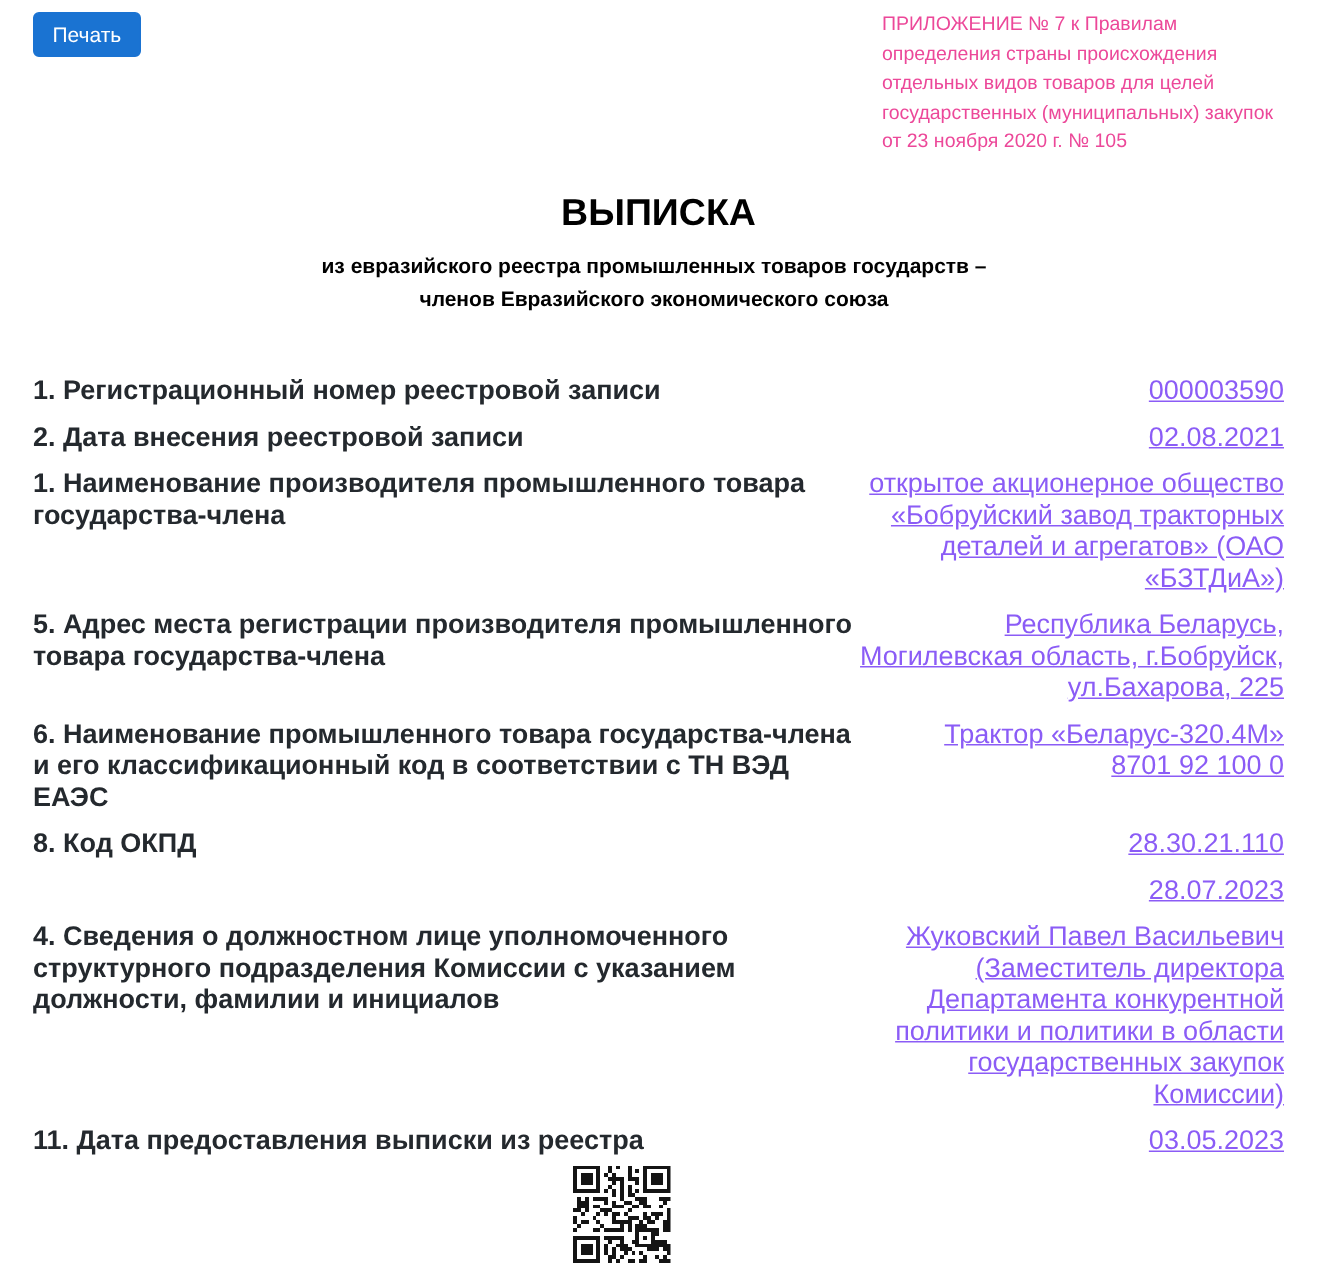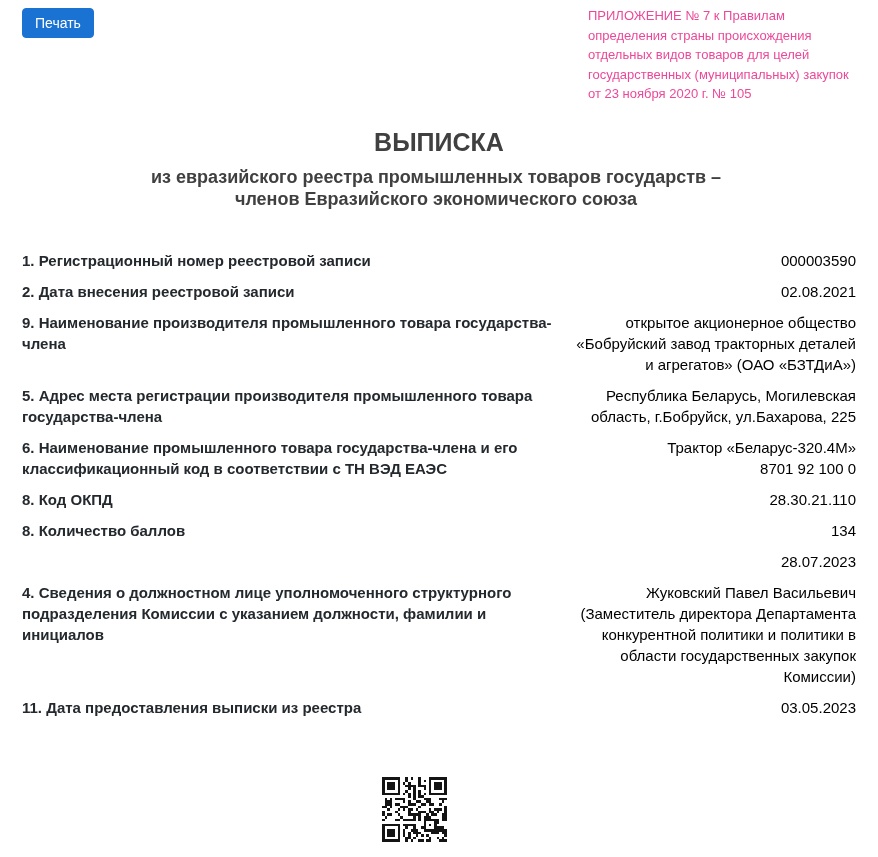--- a/index.html
+++ b/index.html
@@ -39,57 +39,58 @@
     line-height: 19.5px;
     color: #ec4899;
     white-space: pre-line;
   }
   .title-block {
     position: absolute;
     top: 128px;
     left: 0;
     width: 878px;
     text-align: center;
-    color: #404040;
+    color: #000000;
   }
   .title-main {
     font-size: 25px;
     font-weight: bold;
     margin: 0;
   }
   .title-sub {
-    font-size: 18px;
+    font-size: 14px;
     font-weight: bold;
     line-height: 22px;
     margin: 9px 6px 0 0;
     white-space: pre-line;
   }
   .fields {
     position: absolute;
     top: 250px;
     left: 22px;
     width: 834px;
   }
   .field-row {
     display: flex;
     justify-content: space-between;
     margin-bottom: 10px;
-    font-size: 15px;
+    font-size: 18px;
     line-height: 21px;
   }
   .field-label {
     width: 548px;
     font-weight: bold;
     color: #24292e;
   }
   .field-value {
     flex: 1;
     text-align: right;
-    color: #000000;
+    color: #8b5cf6;
     white-space: pre-line;
+    text-decoration: underline;
   }
   .qr {
     position: absolute;
     left: 382px;
     top: 777px;
     width: 65px;
     height: 65px;
   }
   .qr svg { display: block; }
 </style>
@@ -114,44 +115,40 @@
     <div class="field-value">000003590</div>
   </div>
 
   <div class="field-row">
     <div class="field-label">2. Дата внесения реестровой записи</div>
     <div class="field-value">02.08.2021</div>
   </div>
 
 
   <div class="field-row">
-    <div class="field-label">9. Наименование производителя промышленного товара государства-члена</div>
+    <div class="field-label">1. Наименование производителя промышленного товара государства-члена</div>
     <div class="field-value">открытое акционерное общество «Бобруйский завод тракторных деталей и агрегатов» (ОАО «БЗТДиА»)</div>
   </div>
 
   <div class="field-row">
     <div class="field-label">5. Адрес места регистрации производителя промышленного товара государства-члена</div>
     <div class="field-value">Республика Беларусь, Могилевская область, г.Бобруйск, ул.Бахарова, 225</div>
   </div>
 
   <div class="field-row">
     <div class="field-label">6. Наименование промышленного товара государства-члена и его классификационный код в соответствии с ТН ВЭД ЕАЭС</div>
     <div class="field-value">Трактор «Беларус-320.4М»
 8701 92 100 0</div>
   </div>
 
   <div class="field-row">
     <div class="field-label">8. Код ОКПД</div>
     <div class="field-value">28.30.21.110</div>
   </div>
 
-  <div class="field-row">
-    <div class="field-label">8. Количество баллов</div>
-    <div class="field-value">134</div>
-  </div>
 
   <div class="field-row">
     <div class="field-value">28.07.2023</div>
   </div>
 
   <div class="field-row">
     <div class="field-label">4. Сведения о должностном лице уполномоченного структурного подразделения Комиссии с указанием должности, фамилии и инициалов</div>
     <div class="field-value">Жуковский Павел Васильевич (Заместитель директора Департамента конкурентной политики и политики в области государственных закупок Комиссии)</div>
   </div>
 

